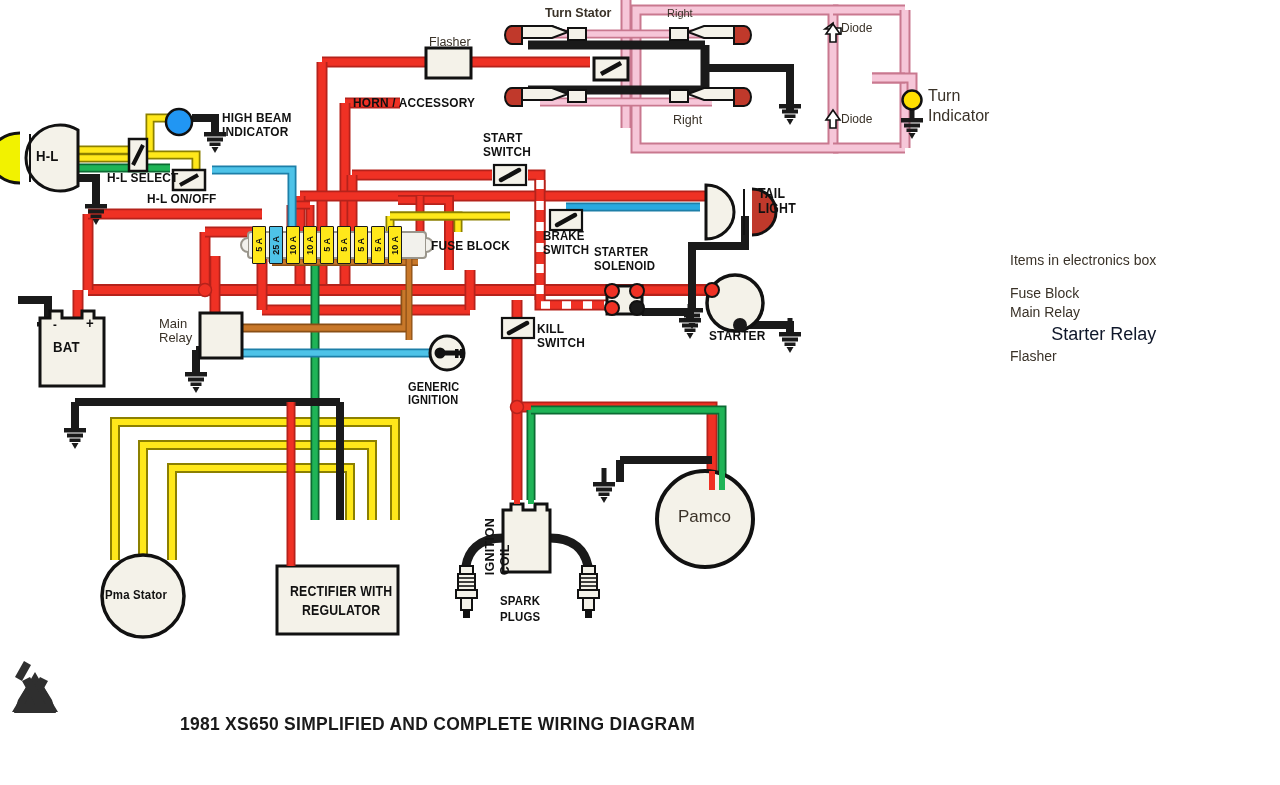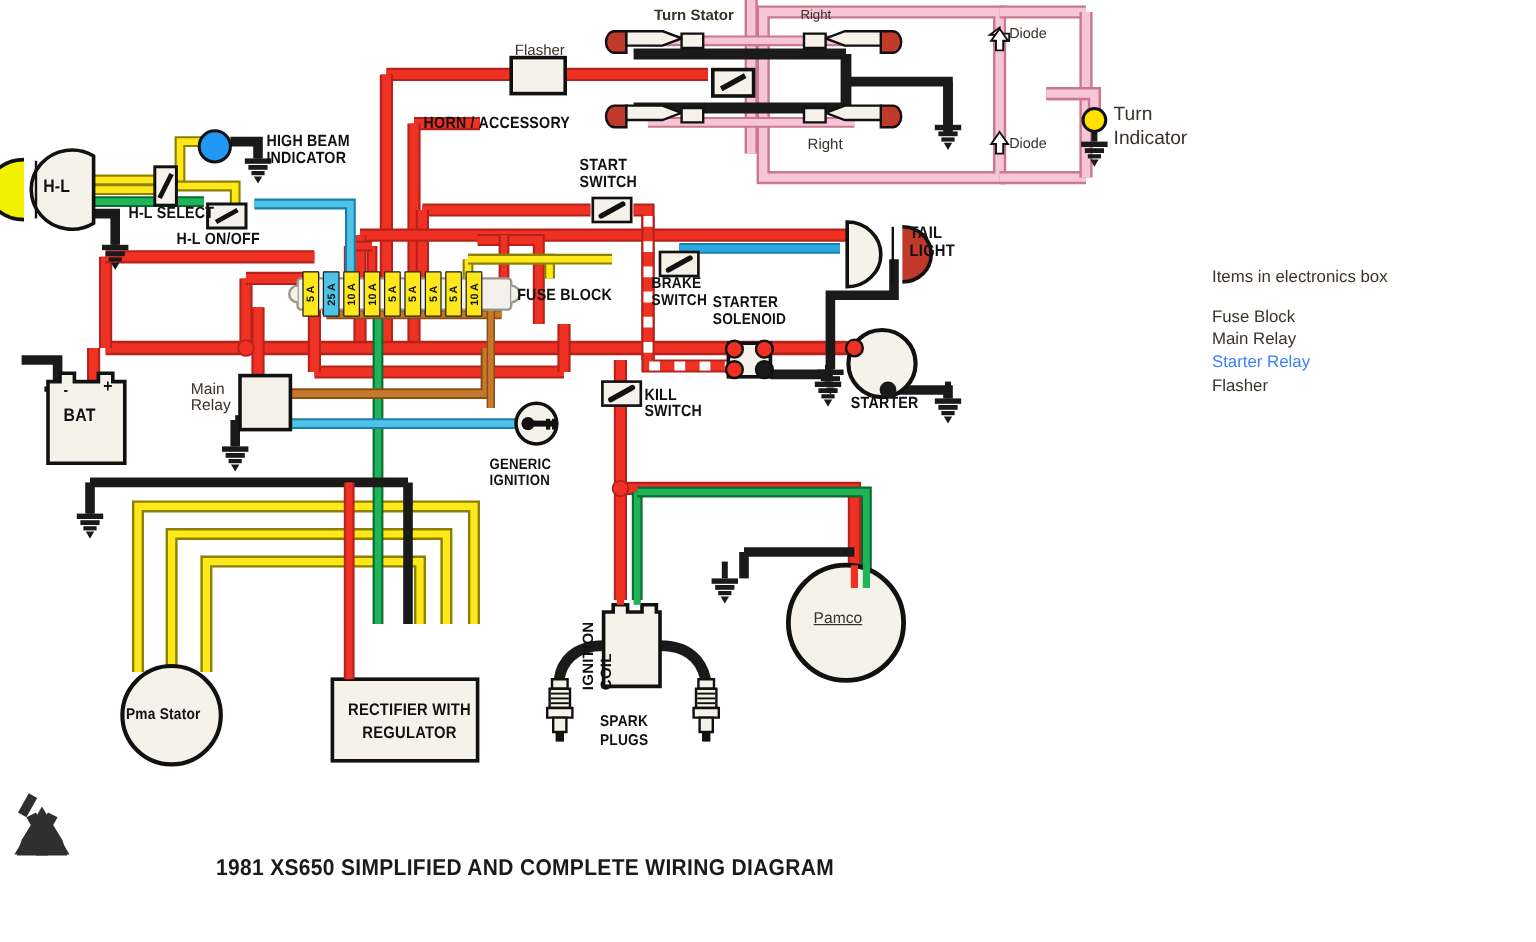--- a/index.html
+++ b/index.html
@@ -523,28 +523,28 @@
 
   <div class="lbl hand" style="left:290px;top:582px;font-size:14px;white-space:pre;text-align:center;line-height:1.35;">RECTIFIER WITH
 REGULATOR</div>
 
   <div class="lbl hand vert" style="left:513px;top:518px;font-size:12.5px;white-space:pre;line-height:1.2;">IGNITION
 COIL</div>
 
   <div class="lbl hand" style="left:500px;top:593px;font-size:13px;white-space:pre;line-height:1.2;">SPARK
 PLUGS</div>
 
-  <div class="lbl soft" style="left:678px;top:508px;font-size:13px;text-decoration:underline;">Pamco</div>
-
-  <div style="position:absolute;left:1010px;top:222px;">
+  <div class="lbl soft" style="left:678px;top:508px;font-size:17px;">Pamco</div>
+
+  <div style="position:absolute;left:1010px;top:252px;">
     <div class="soft" style="font-size:14px;color:#3a3228;">Items in electronics box</div>
     <div style="height:16px;"></div>
     <div class="soft" style="font-size:14px;color:#3a3228;line-height:1.37;">Fuse Block</div>
     <div class="soft" style="font-size:14px;color:#3a3228;line-height:1.37;">Main Relay</div>
-    <div class="soft" style="font-size:14px;color:#3b82f6;line-height:1.37;">Starter Relay</div>
+    <div class="soft" style="font-size:18px;color:#0f172a;line-height:1.37;text-align:right;">Starter Relay</div>
     <div class="soft" style="font-size:14px;color:#3a3228;line-height:1.37;">Flasher</div>
   </div>
 
   <div id="fuse-strip" style="position:absolute;left:252px;top:226px;">
       <div style="position: absolute; left: 0px; top: 0px; width: 14px; height: 38px; background: rgb(255, 232, 26); border: 1.6px solid rgb(26, 26, 26); border-radius: 1px; display: flex; align-items: center; justify-content: center; box-sizing: border-box;">
         <span class="fuse-txt" style="writing-mode: vertical-rl; transform: rotate(180deg); white-space: nowrap;">5 A</span>
       </div>
       <div style="position: absolute; left: 17px; top: 0px; width: 14px; height: 38px; background: rgb(78, 195, 232); border: 1.6px solid rgb(26, 26, 26); border-radius: 1px; display: flex; align-items: center; justify-content: center; box-sizing: border-box;">
         <span class="fuse-txt" style="writing-mode: vertical-rl; transform: rotate(180deg); white-space: nowrap;">25 A</span>
       </div>

